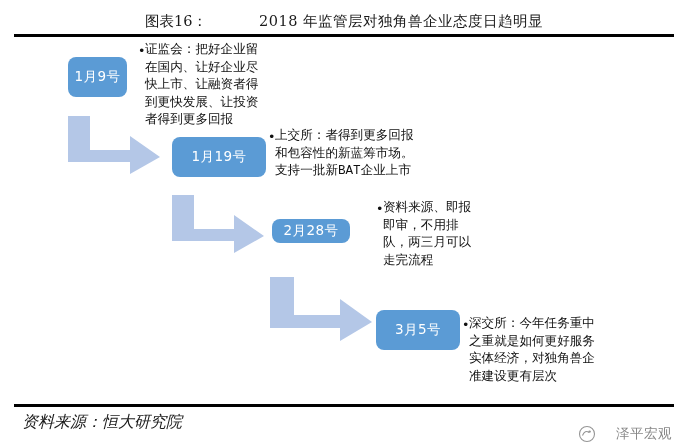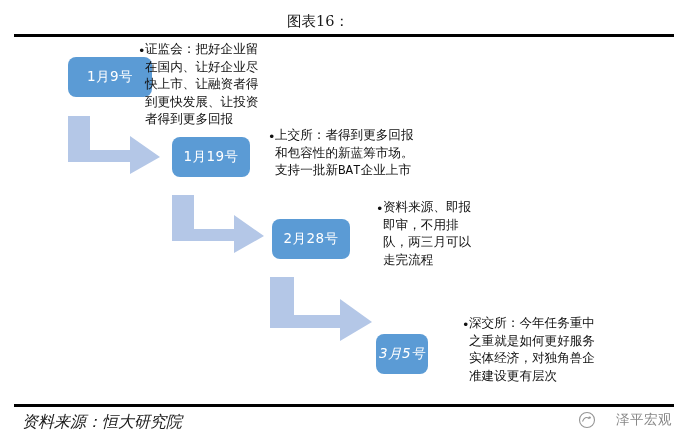--- a/index.html
+++ b/index.html
@@ -105,21 +105,21 @@
     top: 412px;
     font-family: Liberation Sans, sans-serif;
     font-style: italic;
     font-size: 16px;
     color: #1a1a1a;
     white-space: nowrap;
   }
   .watermark {
     position: absolute;
     right: 16px;
-    top: 410px;
+    top: 424px;
     display: flex;
     align-items: center;
     gap: 19px;
     opacity: 0.62;
   }
   .watermark .wm-logo { display: block; }
   .watermark .wm-text {
     font-family: "DejaVu Serif", "Liberation Serif", serif;
     font-size: 13.5px;
     color: #3a3a3a;
@@ -127,79 +127,80 @@
     white-space: nowrap;
   }
 </style>
 </head>
 <body>
 
 <div id="page">
 
   <div class="title-row">
     <span class="title-label">图表16：</span>
+    <span class="title-text">2018 年监管层对独角兽企业态度日趋明显</span>
   </div>
 
   <div class="rule rule-top"></div>
 
-  <div class="date-box" style="left:68px; top:57px; width:84px; height:40px;">
+  <div class="date-box" style="left:68px; top:57px; width:59px; height:40px;">
     <span>1月9号</span>
   </div>
 
   <div class="note" style="left:138px; top:42px; width:150px;">
     <span class="bullet">•</span>
     <span class="note-body">证监会：把好企业留
 在国内、让好企业尽
 快上市、让融资者得
 到更快发展、让投资
 者得到更多回报</span>
   </div>
 
   <div class="arrow" style="left:64px; top:114px;">
     <svg width="100" height="62" viewBox="0 0 100 62">
       <path d="M4,2 L4,2 L26,2 L26,36 L66,36 L66,22 L96,43 L66,60 L66,48 L4,48 Z" fill="#B4C7E7"></path>
     </svg>
   </div>
 
-  <div class="date-box" style="left:172px; top:137px; width:78px; height:40px;">
+  <div class="date-box" style="left:172px; top:137px; width:94px; height:40px;">
     <span>1月19号</span>
   </div>
 
   <div class="note" style="left:268px; top:128px; width:160px;">
     <span class="bullet">•</span>
     <span class="note-body">上交所：者得到更多回报
 和包容性的新蓝筹市场。
 支持一批新BAT企业上市</span>
   </div>
 
   <div class="arrow" style="left:168px; top:193px;">
     <svg width="100" height="62" viewBox="0 0 100 62">
       <path d="M4,2 L4,2 L26,2 L26,36 L66,36 L66,22 L96,43 L66,60 L66,48 L4,48 Z" fill="#B4C7E7"></path>
     </svg>
   </div>
 
-  <div class="date-box" style="left:272px; top:219px; width:78px; height:40px;">
+  <div class="date-box" style="left:272px; top:219px; width:78px; height:24px;">
     <span>2月28号</span>
   </div>
 
   <div class="note" style="left:376px; top:200px; width:130px;">
     <span class="bullet">•</span>
     <span class="note-body">资料来源、即报
 即审，不用排
 队，两三月可以
 走完流程</span>
   </div>
 
   <div class="arrow" style="left:266px; top:275px;">
     <svg width="110" height="68" viewBox="0 0 110 68">
       <path d="M4,2 L4,2 L28,2 L28,40 L74,40 L74,24 L106,47 L74,66 L74,53 L4,53 Z" fill="#B4C7E7"></path>
     </svg>
   </div>
 
-  <div class="date-box" style="left:376px; top:334px; width:52px; height:40px;font-style:italic;">
+  <div class="date-box" style="left:376px; top:310px; width:84px; height:40px;">
     <span>3月5号</span>
   </div>
 
   <div class="note" style="left:462px; top:316px; width:160px;">
     <span class="bullet">•</span>
     <span class="note-body">深交所：今年任务重中
 之重就是如何更好服务
 实体经济，对独角兽企
 准建设更有层次</span>
   </div>

